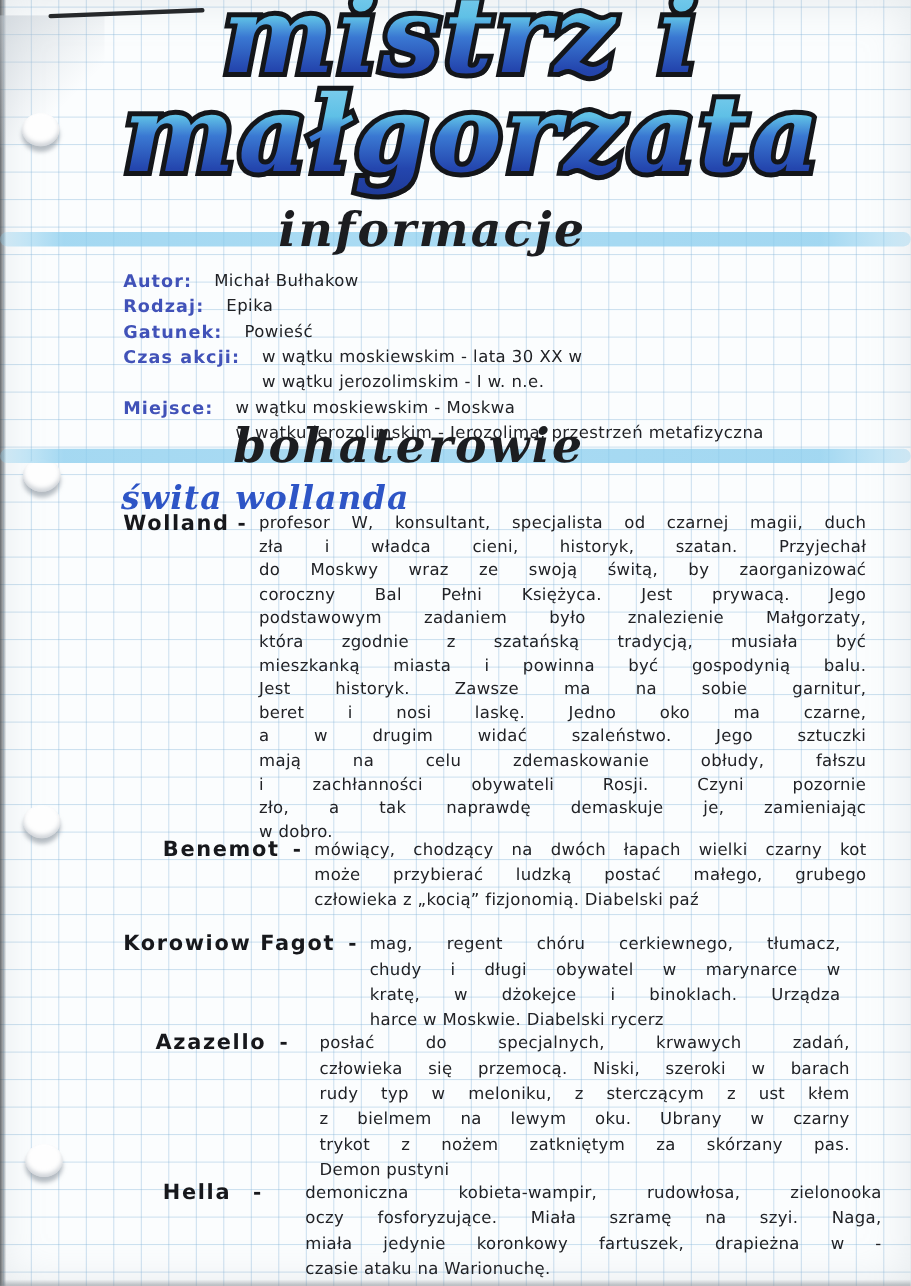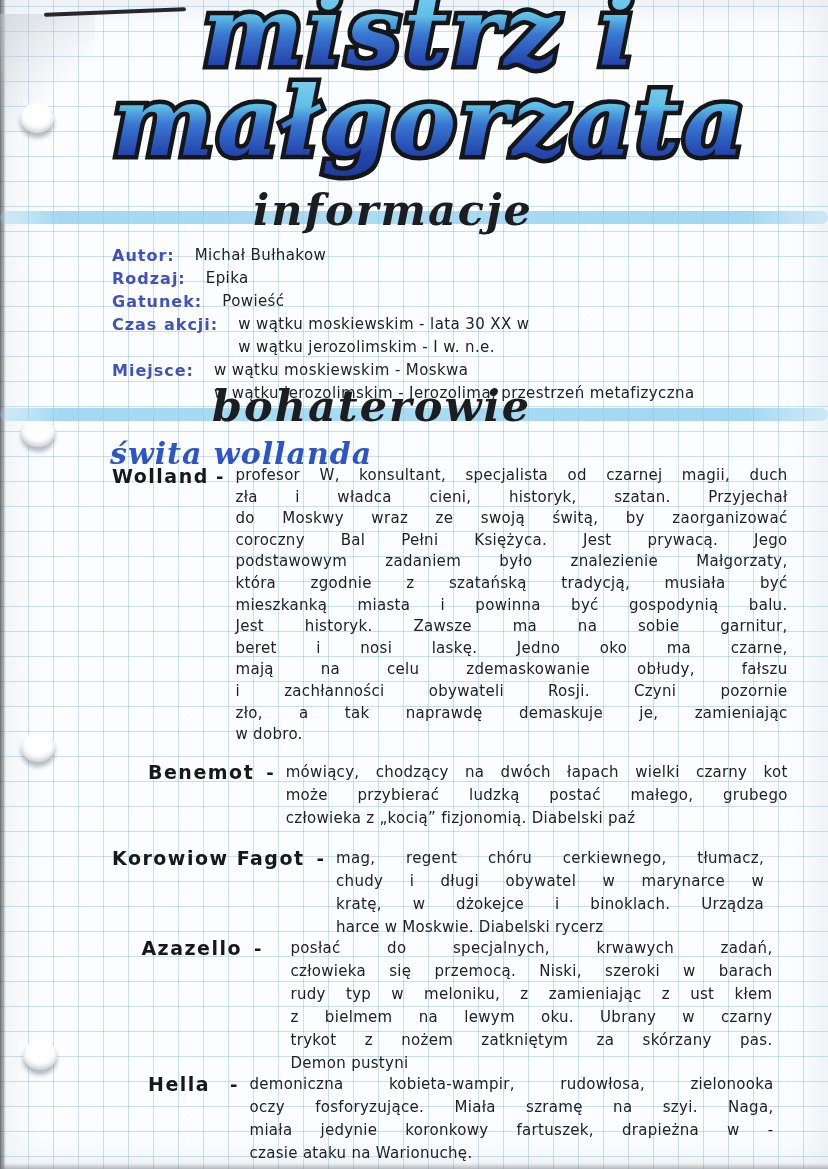--- a/index.html
+++ b/index.html
@@ -82,21 +82,21 @@
   .entry-wolland .char-desc .line{line-height:21.6px;height:21.6px;}
   .entry-benemot{left:148px;top:761px;}
   .entry-benemot .char-desc{width:502px;}
   .entry-korowiow-fagot{left:112px;top:847px;}
   .entry-korowiow-fagot .char-desc{width:428px;}
   .entry-azazello{left:122px;top:937px;}
   .entry-azazello .char-name{width:120px;text-align:right;}
   .entry-azazello .char-desc{width:482px;margin-left:17px;}
   .entry-hella{left:148px;top:1073px;}
   .entry-hella .char-name{width:70px;}
-  .entry-hella .char-desc{width:524px;}
+  .entry-hella .char-desc{width:524px;margin-left:28px;}
 </style>
 </head>
 <body>
 
 <div class="page">
 
   <div class="edge-left"></div>
   <div class="corner-fold"></div>
   <div class="corner-line"></div>
   <div class="edge-bottom"></div>
@@ -166,20 +166,21 @@
         <div class="char-desc">
           <div class="line">profesor W, konsultant, specjalista od czarnej magii, duch</div>
           <div class="line">zła i władca cieni, historyk, szatan. Przyjechał</div>
           <div class="line">do Moskwy wraz ze swoją świtą, by zaorganizować</div>
           <div class="line">coroczny Bal Pełni Księżyca. Jest prywacą. Jego</div>
           <div class="line">podstawowym zadaniem było znalezienie Małgorzaty,</div>
           <div class="line">która zgodnie z szatańską tradycją, musiała być</div>
           <div class="line">mieszkanką miasta i powinna być gospodynią balu.</div>
           <div class="line">Jest historyk. Zawsze ma na sobie garnitur,</div>
           <div class="line">beret i nosi laskę. Jedno oko ma czarne,</div>
+          <div class="line">a w drugim widać szaleństwo. Jego sztuczki</div>
           <div class="line">mają na celu zdemaskowanie obłudy, fałszu</div>
           <div class="line">i zachłanności obywateli Rosji. Czyni pozornie</div>
           <div class="line">zło, a tak naprawdę demaskuje je, zamieniając</div>
           <div class="line last">w dobro.</div>
         </div>
       </div>
       <div class="entry entry-benemot">
         <div class="char-name">Benemot</div>
         <div class="char-dash">-</div>
         <div class="char-desc">
@@ -197,21 +198,21 @@
           <div class="line">kratę, w dżokejce i binoklach. Urządza</div>
           <div class="line last">harce w Moskwie. Diabelski rycerz</div>
         </div>
       </div>
       <div class="entry entry-azazello">
         <div class="char-name">Azazello</div>
         <div class="char-dash">-</div>
         <div class="char-desc">
           <div class="line">posłać do specjalnych, krwawych zadań,</div>
           <div class="line">człowieka się przemocą. Niski, szeroki w barach</div>
-          <div class="line">rudy typ w meloniku, z zamieniając z ust kłem</div>
+          <div class="line">rudy typ w meloniku, z sterczącym z ust kłem</div>
           <div class="line">z bielmem na lewym oku. Ubrany w czarny</div>
           <div class="line">trykot z nożem zatkniętym za skórzany pas.</div>
           <div class="line last">Demon pustyni</div>
         </div>
       </div>
       <div class="entry entry-hella">
         <div class="char-name">Hella</div>
         <div class="char-dash">-</div>
         <div class="char-desc">
           <div class="line">demoniczna kobieta-wampir, rudowłosa, zielonooka</div>

